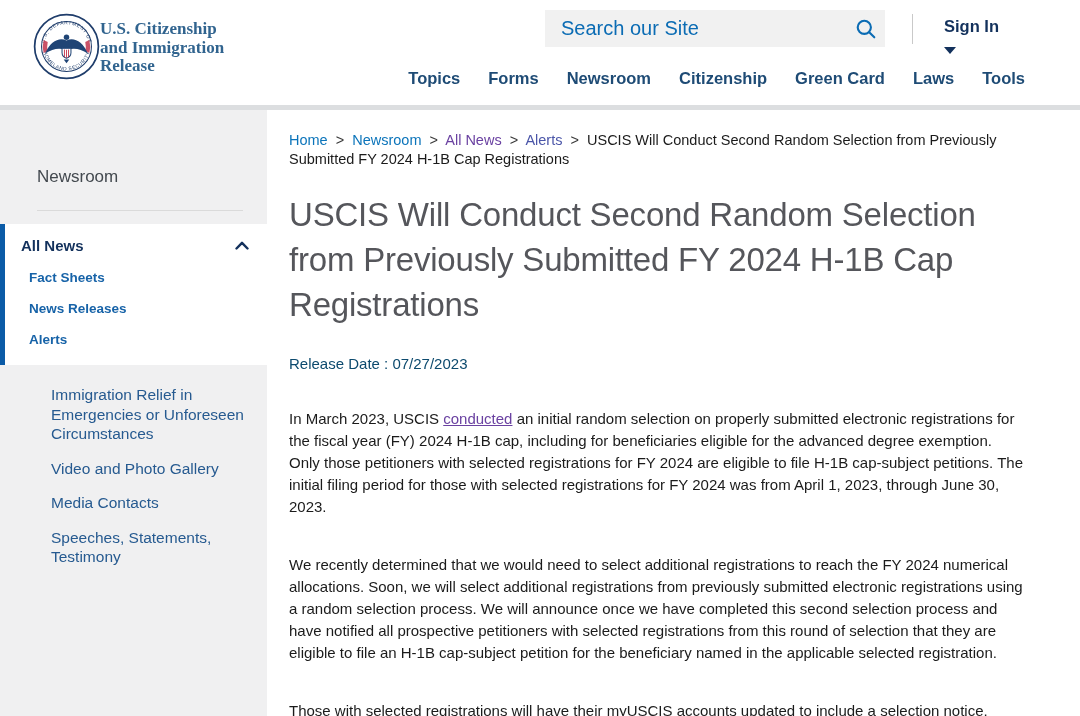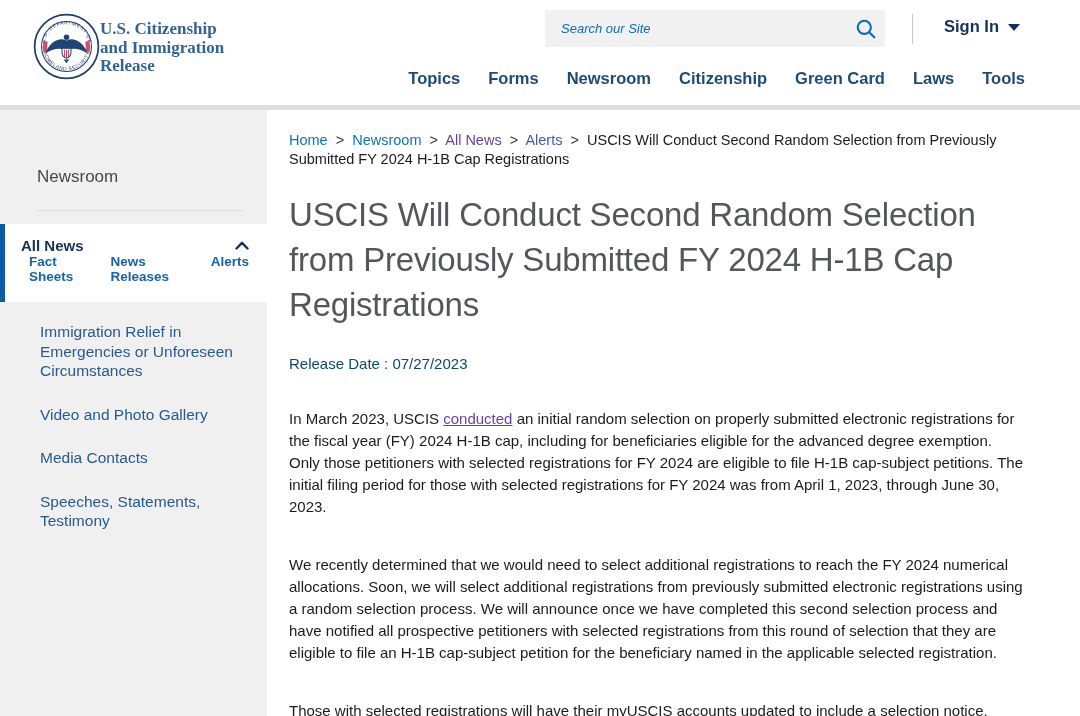--- a/index.html
+++ b/index.html
@@ -10,47 +10,47 @@
   
   .header { position:absolute; top:0; left:0; width:1080px; height:105px; background:#fff; }
   .logo-group { position:absolute; top:13px; left:33px; display:flex; align-items:flex-start; cursor:pointer; }
   .seal { width:67px; height:67px; }
   .wordmark { margin-left:0; margin-top:7px;
               font-family:"Liberation Serif", serif; font-weight:700;
               font-size:17px; line-height:18.5px; color:#31648f; }
   .search-box { position:absolute; top:10px; left:545px; width:340px; height:37px;
                 background:#f1f1f1; display:flex; align-items:center; }
   .search-input { flex:1; border:none; outline:none; background:transparent;
-                  padding:0 8px 0 16px; font-size:13px; color:#0b6cb4;
-                  font-family:"Liberation Sans", sans-serif;font-style:italic; }
+                  padding:0 8px 0 16px; font-size:20px; color:#0b6cb4;
+                  font-family:"Liberation Sans", sans-serif; }
   .search-input::placeholder { color:#0b6cb4; opacity:1; }
   .search-btn { width:38px; height:37px; border:none; background:transparent; cursor:pointer;
                 display:flex; align-items:center; justify-content:center; }
   .hdr-vdiv { position:absolute; top:14px; left:912px; width:1px; height:30px; background:#c9c9c9; }
-  .sign-in { position:absolute; top:17px; left:944px; display:flex; align-items:center; gap:9px;
-             cursor:pointer; font-size:16.5px; font-weight:700; color:#13315c; }
+  .sign-in { position:absolute; top:17px; left:944px; display:flex; gap:9px;
+             cursor:pointer; font-size:16.5px; font-weight:700; color:#13315c;flex-direction:column; }
   .caret-down { width:0; height:0; border-left:6px solid transparent; border-right:6px solid transparent;
                 border-top:7px solid #13315c; margin-top:2px; }
   .main-nav { position:absolute; top:69px; right:55px; display:flex; gap:28px; }
   .main-nav .nav-item { font-size:16.5px; font-weight:700; color:#1e4b75; cursor:pointer; white-space:nowrap; }
 
   .header-band { position:absolute; top:105px; left:0; width:1080px; height:5px; background:#dcdee0; }
 
   
   .sidebar { position:absolute; top:110px; left:0; width:267px; height:606px; background:#f0f0f1;
              padding-top:57px; }
   .sb-heading { margin-left:37px; font-size:17px; color:#43494f; }
   .sb-hr { margin:23px 24px 0 37px; border:none; border-top:1px solid #dadada; }
   .nav-card { margin-top:13px; background:#ffffff; border-left:5px solid #0b5ba7;
               padding:13px 18px 18px 16px; }
   .allnews-row { display:flex; align-items:center; justify-content:space-between; cursor:pointer; }
   .allnews-label { font-size:15px; font-weight:700; color:#13315c; }
-  .sub-links { margin-top:0; padding-left:8px; display:flex; flex-direction:row; gap:16px; }
+  .sub-links { margin-top:16px; padding-left:8px; display:flex; flex-direction:column; gap:16px; }
   .sub-link { font-size:13.5px; font-weight:700; color:#1763a8; cursor:pointer; }
-  .sb-links { margin:20px 20px 0 40px; display:flex; flex-direction:column; gap:24px; }
+  .sb-links { margin:20px 20px 0 51px; display:flex; flex-direction:column; gap:15px; }
   .sb-link { font-size:15.5px; line-height:19.5px; color:#265a90; cursor:pointer; }
 
   
   .main { position:absolute; top:110px; left:289px; width:737px; padding-top:21px; }
   .breadcrumb { font-size:14.5px; line-height:19px; color:#1b1b1b; }
   .bc-sep { color:#3a3a3a; margin:0 4px; }
   .bc-link { cursor:pointer;margin-top:8px; }
   .bc-blue { color:#0b74ba; }
   .bc-purple { color:#6a41a1; }
   .bc-bluepurple { color:#4a55a8; }

